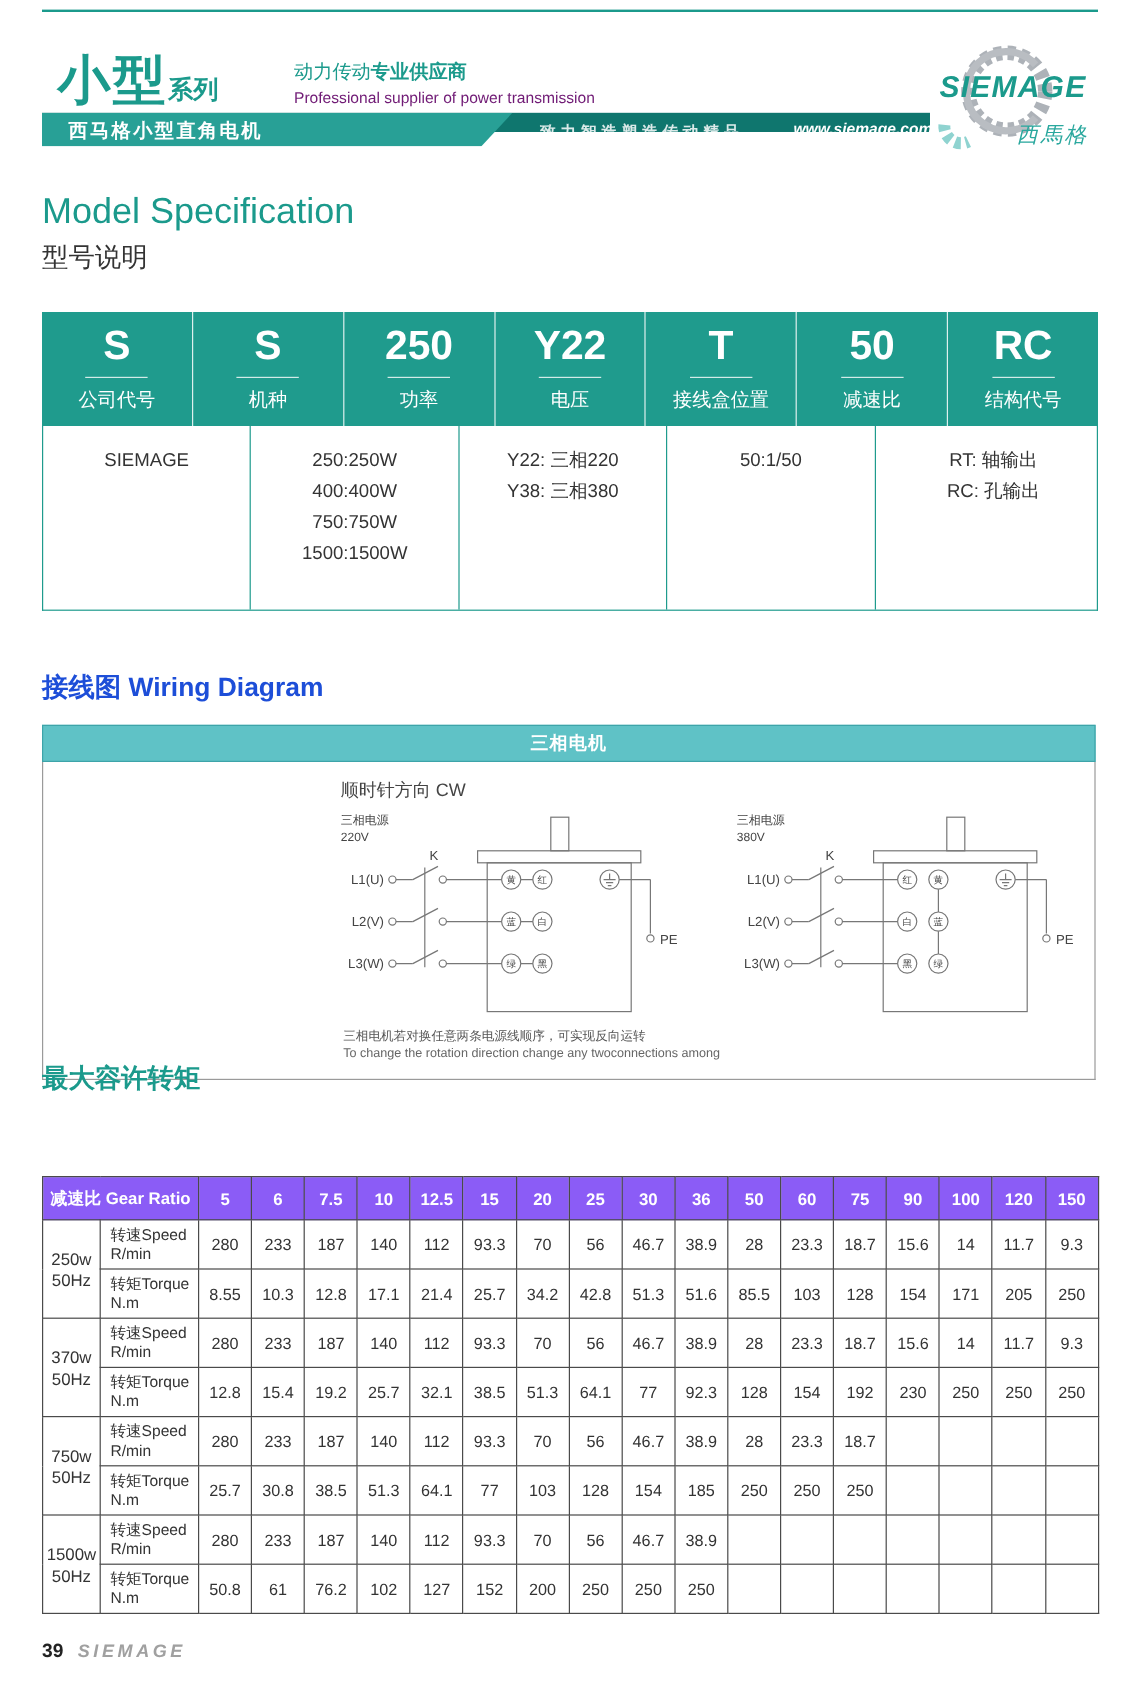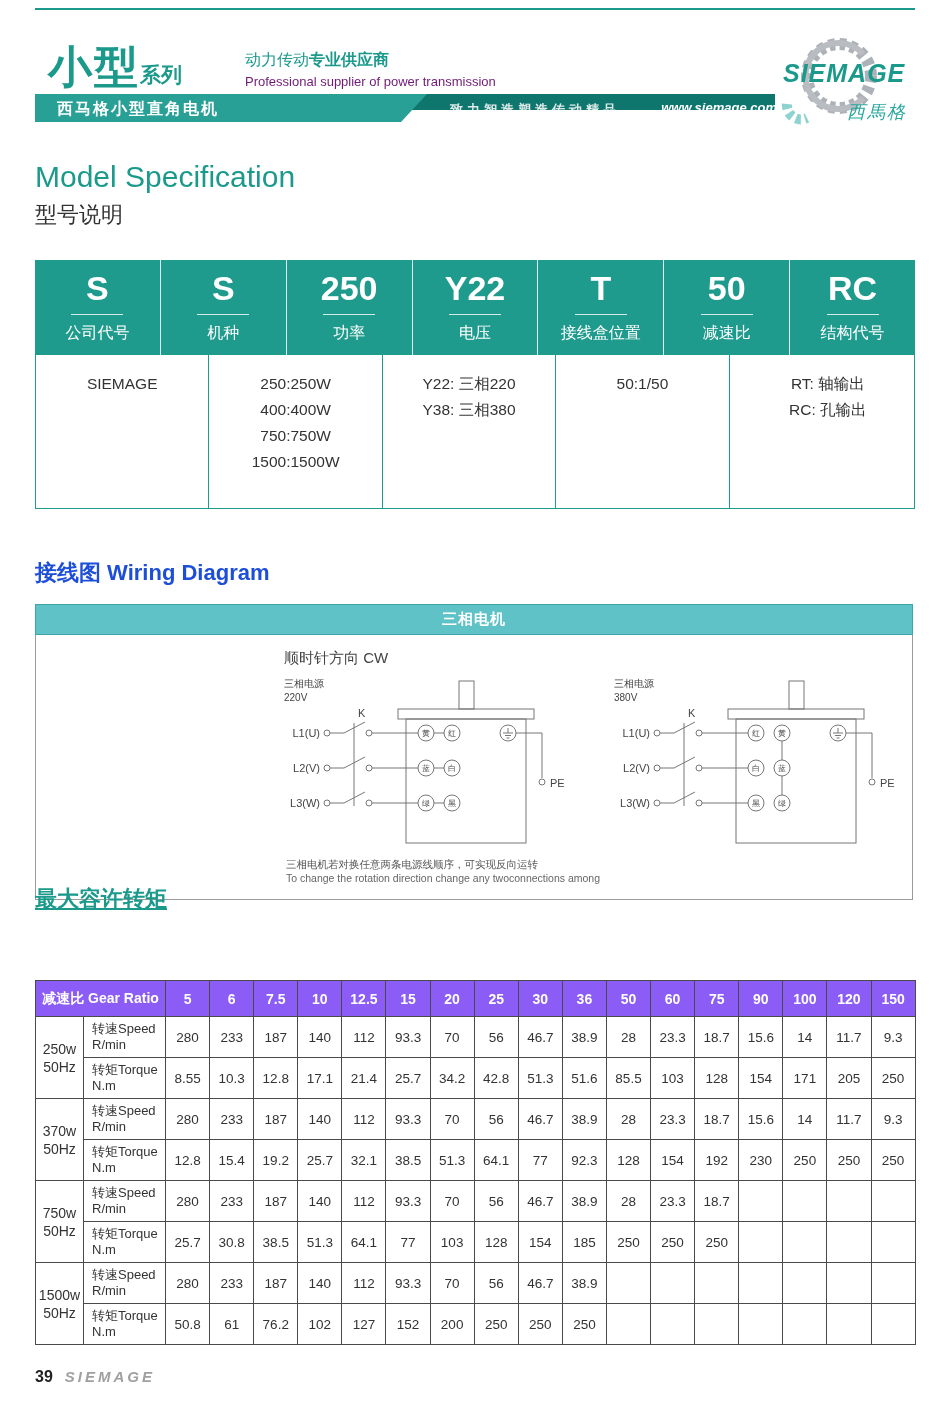--- a/index.html
+++ b/index.html
@@ -50,21 +50,21 @@
   .wiring-head{height:31px;background:#5fc2c6;border:1px solid #3da4a9;box-sizing:border-box;
     display:flex;align-items:center;justify-content:center;color:#fff;font-weight:bold;font-size:15px;letter-spacing:1px;}
   .wiring-body{position:relative;height:265px;border:1px solid #9a9a9a;border-top:none;box-sizing:border-box;background:#fff;}
   .cw-label{position:absolute;left:248px;top:14px;font-size:15px;color:#444;}
   .wiring-svg{position:absolute;left:244px;top:38px;}
   .wiring-note{position:absolute;left:250px;top:222px;font-size:10.5px;color:#555;line-height:14px;}
   .wiring-note .en{color:#666;}
   .wsvg text{fill:#444;}
 
   
-  .tq-title{position:absolute;left:35px;top:884px;font-size:22px;font-weight:bold;color:#1b9a8c;text-decoration:underline;}
+  .tq-title{position:absolute;left:35px;top:884px;font-size:22px;font-weight:bold;color:#1b9a8c;}
   .torque-table{position:absolute;left:35px;top:980px;width:880px;border-collapse:collapse;table-layout:fixed;}
   .torque-table th,.torque-table td{border:1px solid #4a4a4a;text-align:center;box-sizing:border-box;}
   .torque-table th{background:#8b5cf6;color:#fff;font-size:14px;font-weight:bold;height:36px;}
   .torque-table td{height:41px;font-size:13.5px;color:#333;background:#fff;}
   .torque-table td.group-cell{font-size:14px;white-space:pre-line;line-height:18px;}
   .torque-table td.rowlabel-cell{font-size:13px;white-space:pre-line;line-height:16px;text-align:left;padding-left:8px;}
 
   
   .footer{position:absolute;left:35px;top:1368px;display:flex;align-items:baseline;gap:12px;}
   .page-num{font-size:16px;font-weight:bold;color:#222;}

